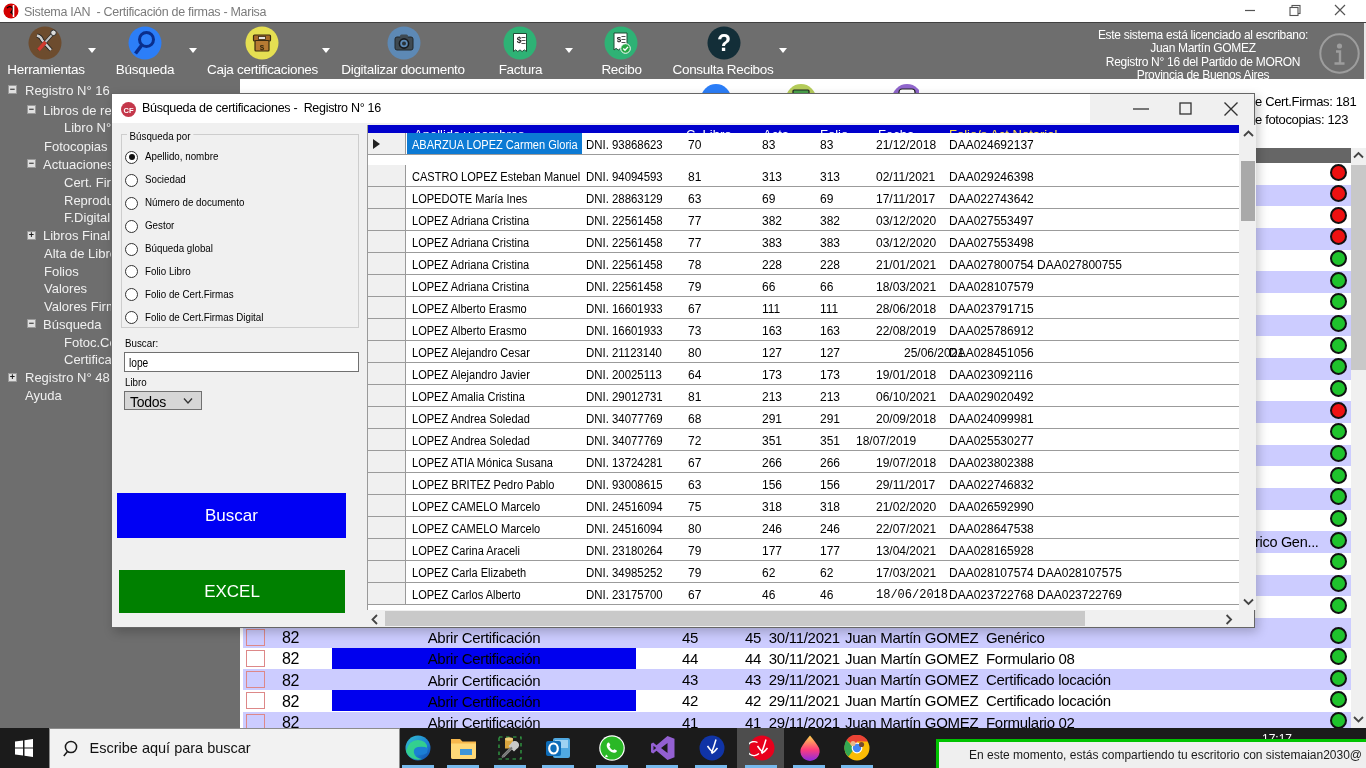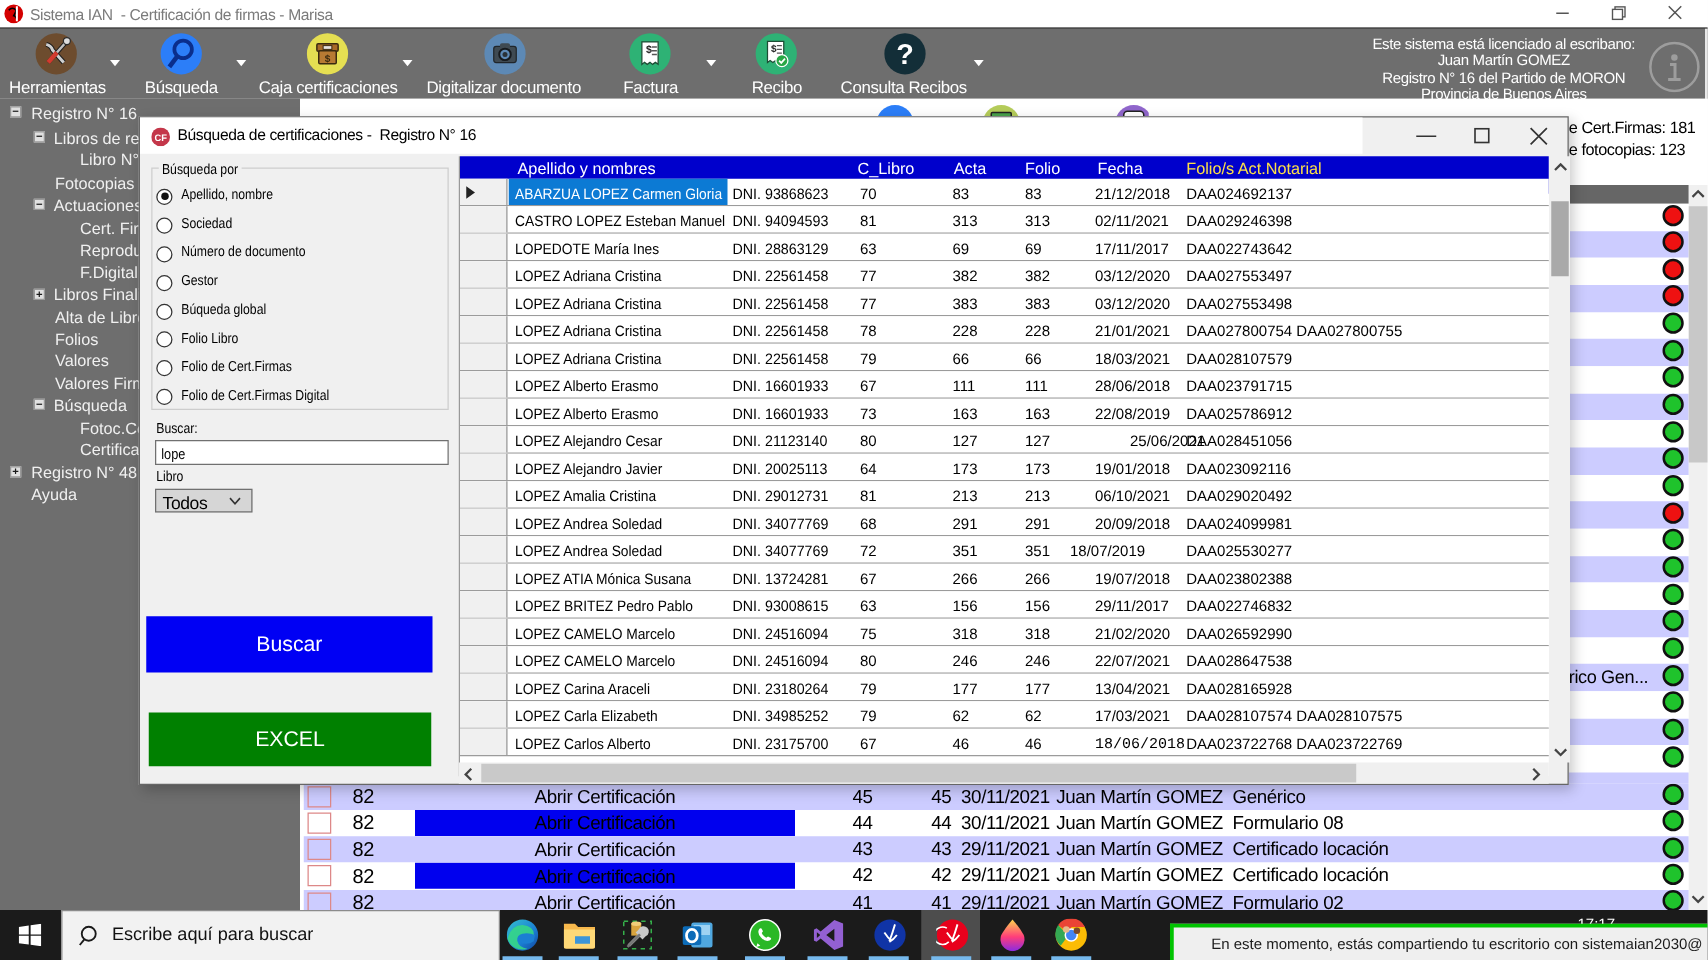--- a/index.html
+++ b/index.html
@@ -323,21 +323,21 @@
     <div class="abs" style="left: 255px; top: 31px; width: 872px; height: 496px; background: rgb(255, 255, 255); border-left: 1px solid rgb(153, 153, 153);">
       <div class="abs" style="left: 0px; top: 0px; width: 871px; height: 30px; background: rgb(0, 0, 204);">
         <div class="abs" style="left: 46px; top: 1.5px; font-size: 13px; color: rgb(255, 255, 255); white-space: nowrap;">Apellido y nombres</div>
         <div class="abs" style="left: 220px; top: 1.5px; font-size: 13px; color: rgb(255, 255, 255); white-space: nowrap; margin-top: 21px;">Documento</div>
         <div class="abs" style="left: 318px; top: 1.5px; font-size: 13px; color: rgb(255, 255, 255); white-space: nowrap;">C_Libro</div>
         <div class="abs" style="left: 395px; top: 1.5px; font-size: 13px; color: rgb(255, 255, 255); white-space: nowrap;">Acta</div>
         <div class="abs" style="left: 452px; top: 1.5px; font-size: 13px; color: rgb(255, 255, 255); white-space: nowrap;">Folio</div>
         <div class="abs" style="left: 510px; top: 1.5px; font-size: 13px; color: rgb(255, 255, 255); white-space: nowrap;">Fecha</div>
         <div class="abs" style="left: 581px; top: 1.5px; font-size: 13px; color: #fde047; white-space: nowrap;">Folio/s Act.Notarial</div>
       </div>
-      <div class="grow" style="left: 0px; top: 18px; width: 871px;">
+      <div class="grow" style="left: 0px; top: 8px; width: 871px;">
         <div class="abs" style="left: 0px; top: 0px; width: 38px; height: 21px; background: rgb(240, 240, 240); border-right: 1px solid rgb(153, 153, 153);"></div>
         <div class="abs" style="left: 5px; top: 5.5px; width: 0px; height: 0px; border-top: 5px solid transparent; border-bottom: 5px solid transparent; border-left: 7px solid rgb(34, 34, 34);"></div>
         <div class="abs" style="left: 39px; top: 0px; width: 175px; height: 21px; background: rgb(12, 122, 212);"></div>
         <div class="gc" style="left: 44px; transform: scaleX(0.92); color: rgb(255, 255, 255);">ABARZUA LOPEZ Carmen Gloria</div>
         <div class="gc" style="left: 218px; transform: scaleX(0.95);">DNI. 93868623</div>
         <div class="gc" style="left: 320px;">70</div>
         <div class="gc" style="left: 394px;">83</div>
         <div class="gc" style="left: 452px;">83</div>
         <div class="gc" style="left: 508px;">21/12/2018</div>
         <div class="gc" style="left: 581px;">DAA024692137</div>

